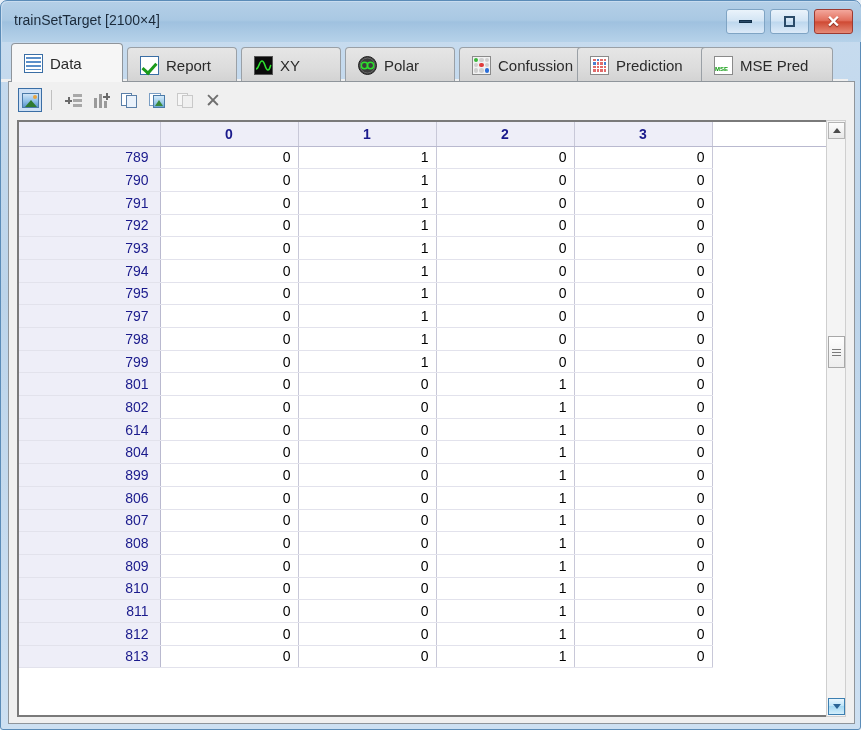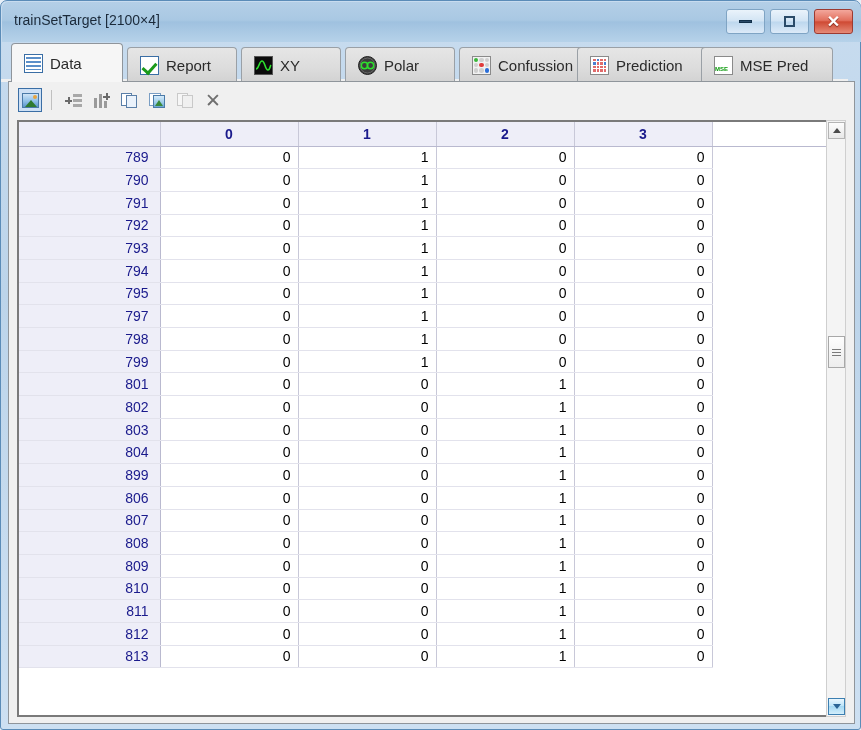--- a/index.html
+++ b/index.html
@@ -468,21 +468,21 @@
             </tr>
             <tr>
               <td class="rowhdr">802</td>
               <td class="cell">0</td>
               <td class="cell">0</td>
               <td class="cell">1</td>
               <td class="cell">0</td>
               <td class="fillc"></td>
             </tr>
             <tr>
-              <td class="rowhdr">803</td>
+              <td class="rowhdr">614</td>
               <td class="cell">0</td>
               <td class="cell">0</td>
               <td class="cell">1</td>
               <td class="cell">0</td>
               <td class="fillc"></td>
             </tr>
             <tr>
               <td class="rowhdr">804</td>
               <td class="cell">0</td>
               <td class="cell">0</td>

